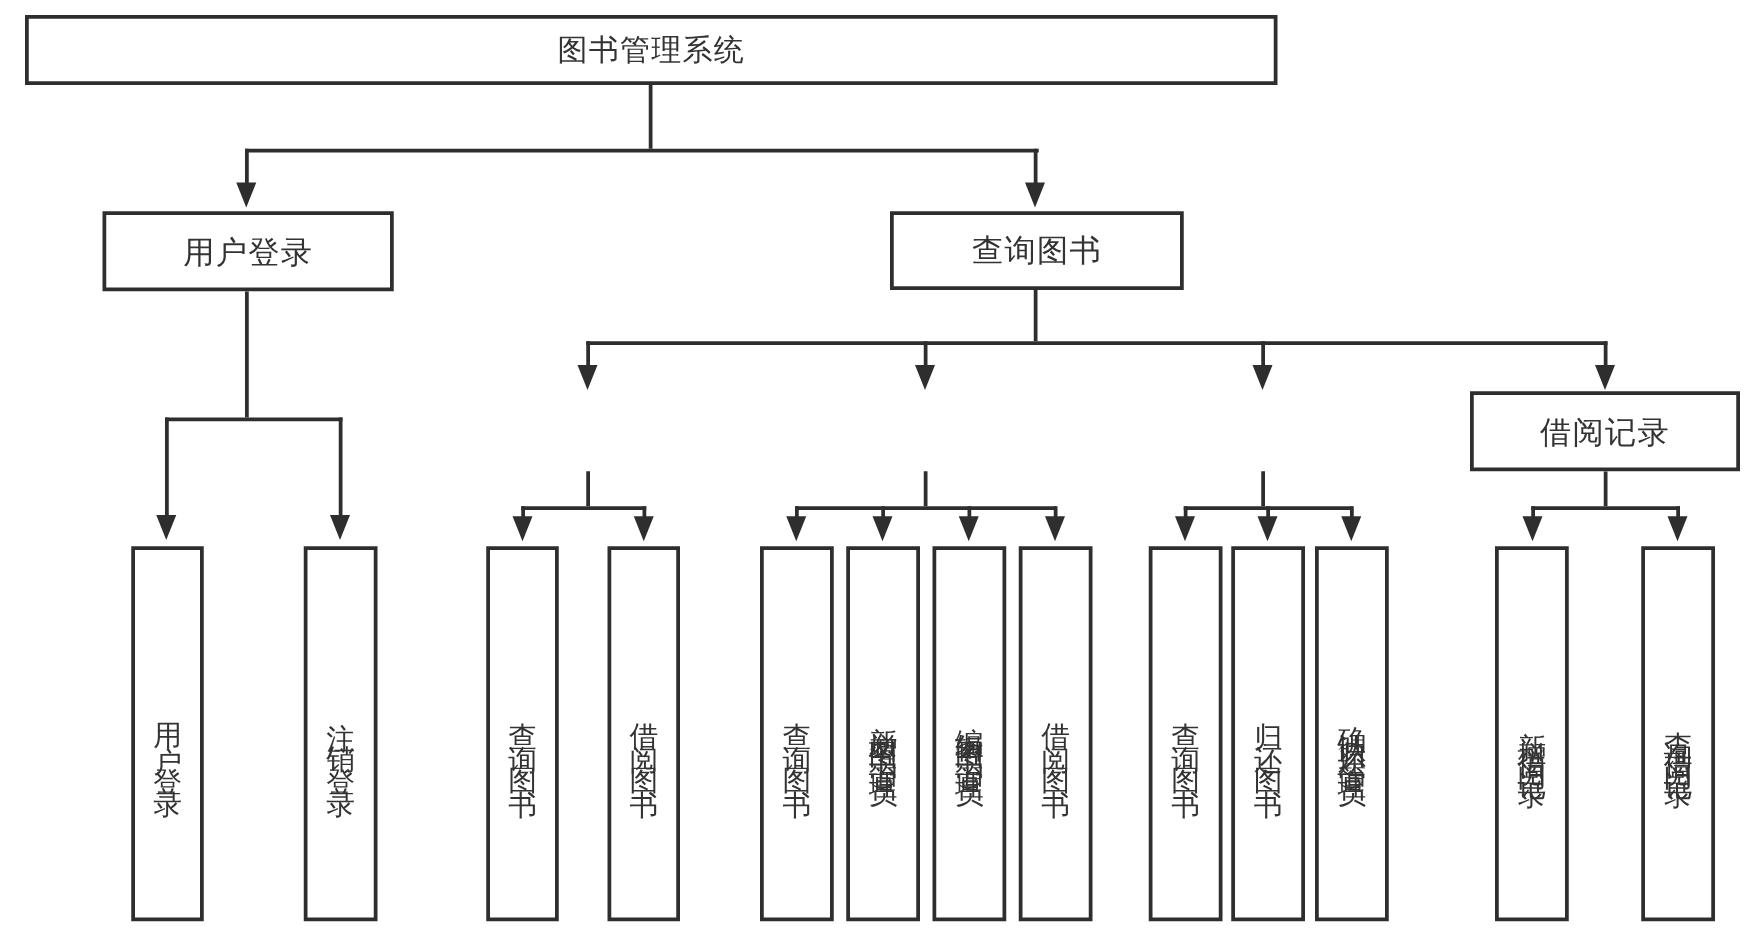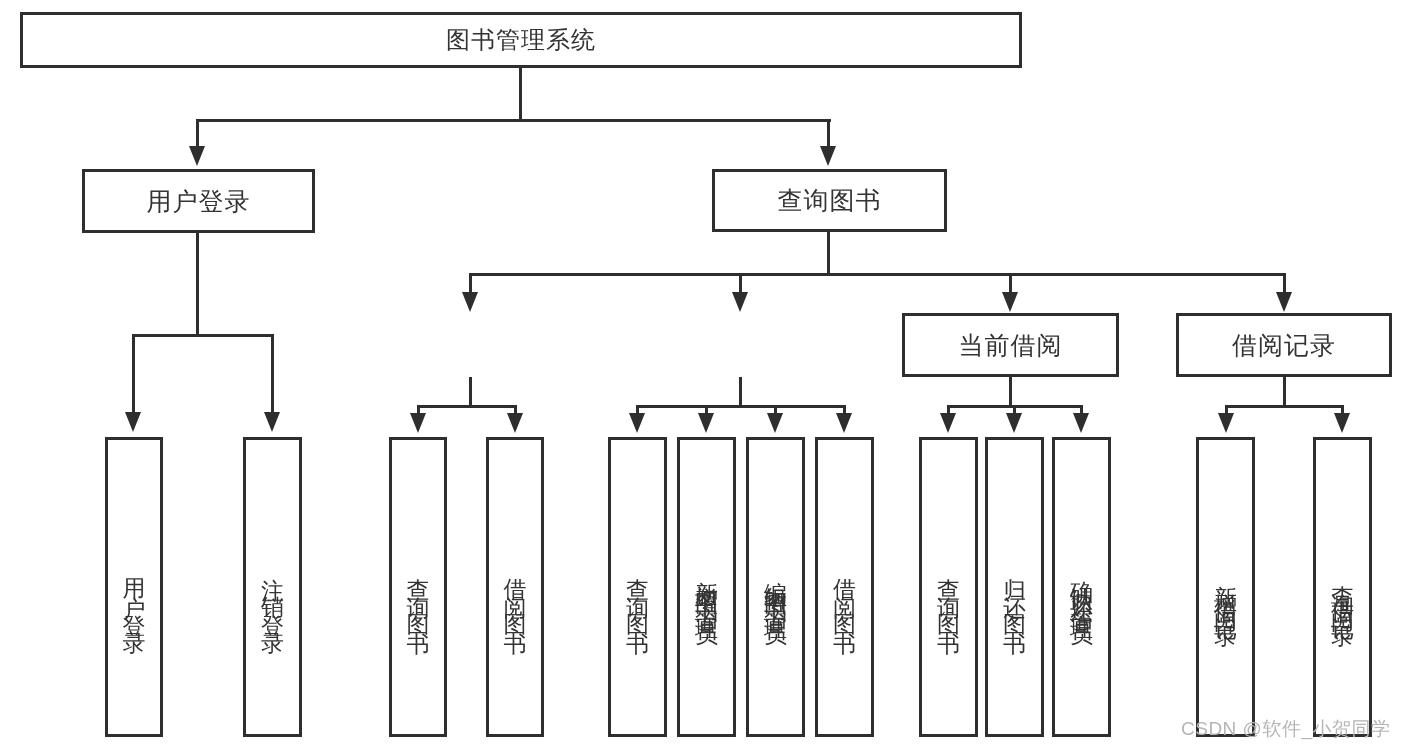--- a/index.html
+++ b/index.html
@@ -93,21 +93,20 @@
   <div class="hline" style="left:469px; top:273px; width:817px;"></div>
   <div class="vline" style="left:469px; top:273px; height:20px;"></div>
   <div class="arrow" style="left:462px; top:292px;"></div>
   <div class="vline" style="left:739px; top:273px; height:20px;"></div>
   <div class="arrow" style="left:732px; top:292px;"></div>
   <div class="vline" style="left:1009px; top:273px; height:20px;"></div>
   <div class="arrow" style="left:1002px; top:292px;"></div>
   <div class="vline" style="left:1283px; top:273px; height:20px;"></div>
   <div class="arrow" style="left:1276px; top:292px;"></div>
 
-  <div class="box hbox" style="left:902px; top:313px; width:217px; height:64px;">当前借阅</div>
   <div class="box hbox" style="left:1176px; top:313px; width:216px; height:64px;">借阅记录</div>
 
   <div class="vline" style="left:469px; top:377px; height:28px;"></div>
   <div class="hline" style="left:417px; top:405px; width:100px;"></div>
   <div class="vline" style="left:417px; top:405px; height:9px;"></div>
   <div class="arrow" style="left:410px; top:413px;"></div>
   <div class="vline" style="left:514px; top:405px; height:9px;"></div>
   <div class="arrow" style="left:507px; top:413px;"></div>
 
   <div class="vline" style="left:739px; top:377px; height:28px;"></div>
@@ -174,15 +173,14 @@
     <span class="vtext sp6">确认归还（管理员）</span>
   </div>
 
   <div class="box leafbox" style="left:1196px; top:437px; width:59px; height:300px;">
     <span class="vtext sp8">新增借阅记录</span>
   </div>
   <div class="box leafbox" style="left:1313px; top:437px; width:59px; height:300px;">
     <span class="vtext sp8">查询借阅记录</span>
   </div>
 
-  <div class="watermark">CSDN @软件_小贺同学</div>
 
 </div>
 
 </body></html>

